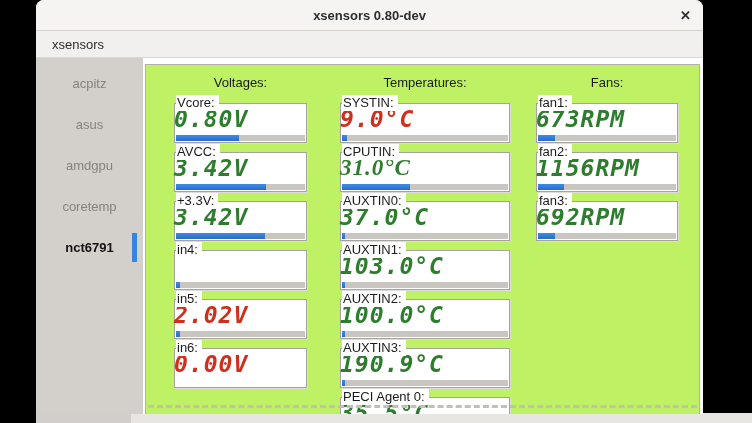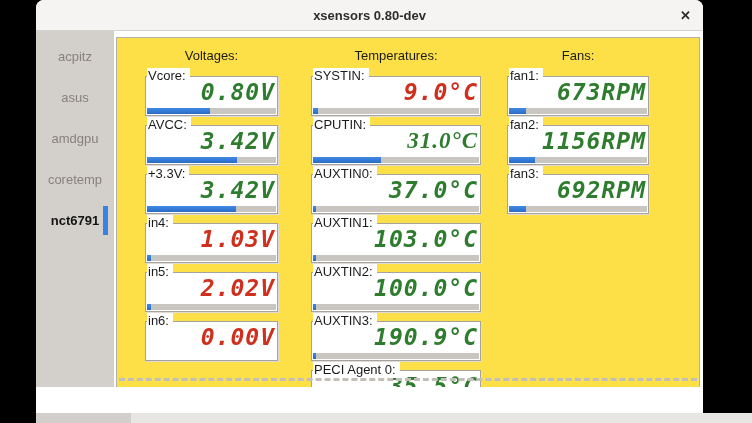--- a/index.html
+++ b/index.html
@@ -16,44 +16,44 @@
   .titlebar{position:relative;height:30px;background:#f5f4f2;border-bottom:1px solid #d5d1cd;
             border-radius:8px 8px 0 0;display:flex;align-items:center;justify-content:center;}
   .title{font-size:13px;font-weight:bold;color:#2d2d2d;}
   .close{position:absolute;right:12px;top:0;height:100%;display:flex;align-items:center;
          font-size:13px;font-weight:bold;color:#2d2d2d;cursor:pointer;}
   .menubar{height:26px;background:#f1f0ee;border-bottom:1px solid #dad6d2;
            display:flex;align-items:center;padding-left:12px;}
   .menu-item{font-size:13px;color:#2d2d2d;padding:0 4px;}
 
   .wbody{position:relative;display:flex;height:356px;}
-  .sidebar{width:78px;background:#d3cfcb;padding-top:5px;box-sizing:border-box;}
+  .sidebar{width:107px;background:#d3cfcb;padding-top:5px;box-sizing:border-box;}
   .side-item{position:relative;height:41px;display:flex;align-items:center;justify-content:center;
              font-size:13px;color:#87827d;}
   .side-item.selected{font-weight:bold;color:#141414;}
   .indicator{position:absolute;right:6px;top:6px;bottom:6px;width:5px;background:#3584e4;}
 
   .main{flex:1;position:relative;background:#fff;}
   .viewport{position:absolute;left:2px;top:6px;right:3px;bottom:0;border:1px solid #b3afab;
-            border-bottom:none;background:#fde047;overflow:hidden;}
+            border-bottom:none;background:#bef264;overflow:hidden;}
   .undershoot{position:absolute;left:2px;right:2px;bottom:6px;border-top:3px dashed #c2bfbb;z-index:5;}
 
   .col{position:absolute;top:0;bottom:0;}
   .col0{left:28px;width:133px;}
   .col1{left:194px;width:170px;}
   .col2{left:390px;width:142px;}
   .col-heading{margin-top:10px;text-align:center;font-size:13px;color:#1b1b1b;}
   .cells{position:absolute;top:30px;left:0;right:0;}
 
   .cell{position:relative;height:49px;}
   .frame{position:absolute;left:0;right:0;top:8px;height:40px;border:1px solid #a6a29e;
          background:#fff;box-sizing:border-box;box-shadow:1px 1px 0 #dedbd8;}
   .cell-label{position:absolute;top:0;left:2px;z-index:2;background:#fff;
               padding:0 4px 0 1px;font-size:13px;line-height:16px;color:#1b1b1b;}
-  .value{position:absolute;left:0;right:3px;top:11px;z-index:1;text-align:right;
+  .value{position:absolute;left:0;right:3px;top:11px;z-index:1;text-align:left;
          font-family:"DejaVu Sans Mono",monospace;font-style:italic;font-weight:bold;
          font-size:23px;letter-spacing:1px;white-space:nowrap;}
   .trough{position:absolute;left:1px;right:1px;bottom:1px;height:6px;background:#c9c6c2;}
   .fill{height:100%;background:linear-gradient(#3f8ae6,#2a6cc4);}
 </style>
 </head>
 <body>
 
 <div class="stage">
 
@@ -61,20 +61,23 @@
     <div class="band-left"></div>
   </div>
 
   <div class="window">
 
     <div class="titlebar">
       <div class="title">xsensors 0.80-dev</div>
       <div class="close">✕</div>
     </div>
 
+    <div class="menubar">
+      <div class="menu-item">xsensors</div>
+    </div>
 
     <div class="wbody">
 
       <div class="sidebar">
         <div class="side-item">acpitz</div>
         <div class="side-item">asus</div>
         <div class="side-item">amdgpu</div>
         <div class="side-item">coretemp</div>
         <div class="side-item selected">
           <span>nct6791</span>
@@ -114,21 +117,20 @@
     </div>
     <div class="value" style="color: rgb(46, 125, 46);">3.42V</div>
     <div class="cell-label">+3.3V:</div>
   </div>
                 <div class="cell">
     <div class="frame">
       <div class="trough">
         <div class="fill" style="width: 3%;"></div>
       </div>
     </div>
-    <div class="value" style="color: rgb(207, 47, 28);">1.03V</div>
     <div class="cell-label">in4:</div>
   </div>
                 <div class="cell">
     <div class="frame">
       <div class="trough">
         <div class="fill" style="width: 3%;"></div>
       </div>
     </div>
     <div class="value" style="color: rgb(207, 47, 28);">2.02V</div>
     <div class="cell-label">in5:</div>

